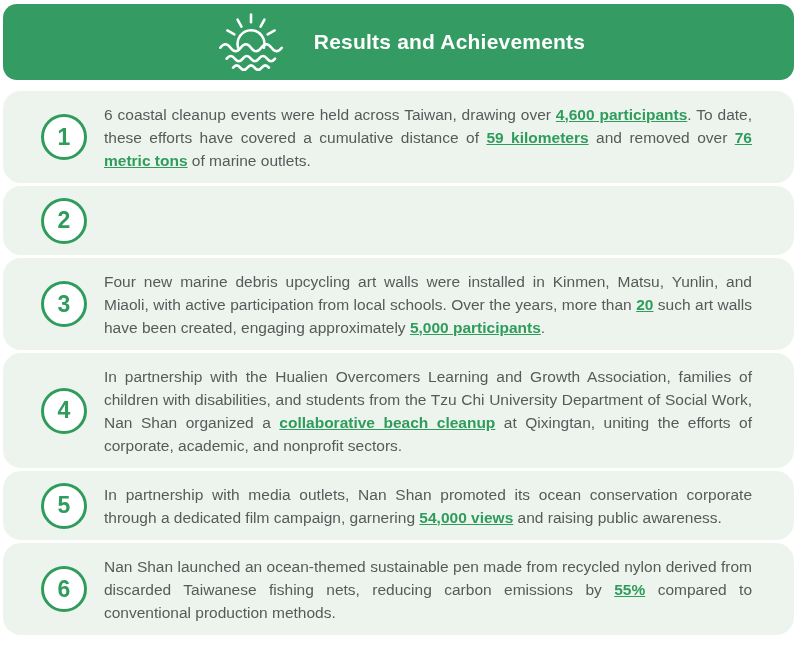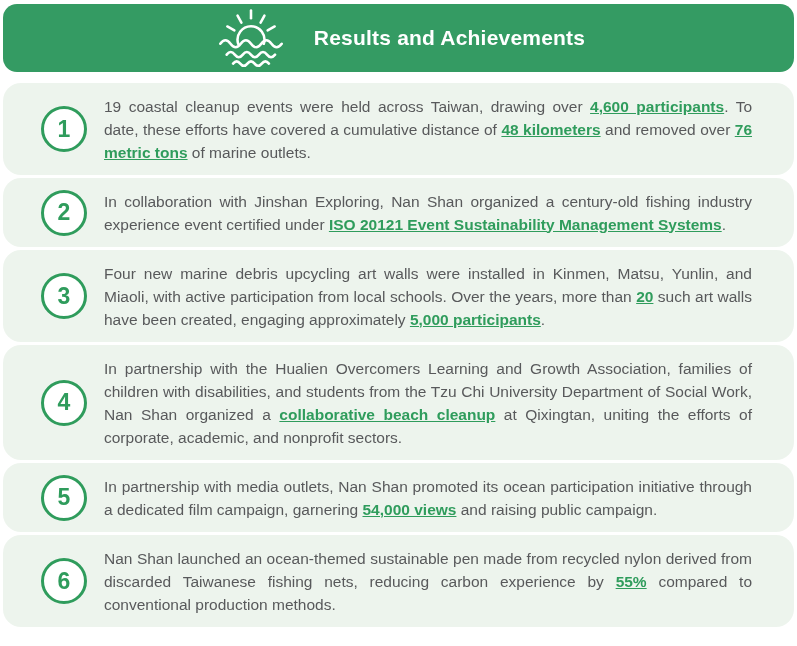--- a/index.html
+++ b/index.html
@@ -15,21 +15,21 @@
     margin: 0; padding: 0;
   }
   body {
     width: 797px; height: 646px;
     background: var(--page-bg);
     font-family: "Liberation Sans", sans-serif;
     overflow: hidden;
   }
   .banner {
     margin: 4px 3px 0 3px;
-    height: 68px;
+    height: 76px;
     background: var(--header-green);
     border-radius: 14px;
     display: flex;
     align-items: center;
     justify-content: center;
     gap: 24px;
   }
   .banner-icon svg { width: 78px; height: 64px; display: block; }
   .banner-title {
     margin: 0;
@@ -105,52 +105,51 @@
       </svg>
     </span>
     <h1 class="banner-title">Results and Achievements</h1>
   </header>
 
   <main class="list">
   <section class="card">
     <div class="num-circle">
       <span>1</span>
     </div>
-    <p class="card-text"><span>19 coastal cleanup events were held across Taiwan, drawing over </span><span class="hl">4,600 participants</span><span>. To date, these efforts have covered a cumulative distance of </span><span class="hl">48 kilometers</span><span> and removed over </span><span class="hl">76 metric tons</span><span> of marine outlets.</span></p>
+    <p class="card-text"><span>6 coastal cleanup events were held across Taiwan, drawing over </span><span class="hl">4,600 participants</span><span>. To date, these efforts have covered a cumulative distance of </span><span class="hl">59 kilometers</span><span> and removed over </span><span class="hl">76 metric tons</span><span> of marine outlets.</span></p>
   </section>
 
   <section class="card">
     <div class="num-circle">
       <span>2</span>
     </div>
-    <p class="card-text"><span>In collaboration with Jinshan Exploring, Nan Shan organized a century-old fishing industry experience event certified under </span><span class="hl">ISO 20121 Event Sustainability Management Systems</span><span>.</span></p>
   </section>
 
   <section class="card">
     <div class="num-circle">
       <span>3</span>
     </div>
     <p class="card-text"><span>Four new marine debris upcycling art walls were installed in Kinmen, Matsu, Yunlin, and Miaoli, with active participation from local schools. Over the years, more than </span><span class="hl">20</span><span> such art walls have been created, engaging approximately </span><span class="hl">5,000 participants</span><span>.</span></p>
   </section>
 
   <section class="card">
     <div class="num-circle">
       <span>4</span>
     </div>
     <p class="card-text"><span>In partnership with the Hualien Overcomers Learning and Growth Association, families of children with disabilities, and students from the Tzu Chi University Department of Social Work, Nan Shan organized a </span><span class="hl">collaborative beach cleanup</span><span> at Qixingtan, uniting the efforts of corporate, academic, and nonprofit sectors.</span></p>
   </section>
 
   <section class="card">
     <div class="num-circle">
       <span>5</span>
     </div>
-    <p class="card-text"><span>In partnership with media outlets, Nan Shan promoted its ocean participation initiative through a dedicated film campaign, garnering </span><span class="hl">54,000 views</span><span> and raising public campaign.</span></p>
+    <p class="card-text"><span>In partnership with media outlets, Nan Shan promoted its ocean conservation corporate through a dedicated film campaign, garnering </span><span class="hl">54,000 views</span><span> and raising public awareness.</span></p>
   </section>
 
   <section class="card">
     <div class="num-circle">
       <span>6</span>
     </div>
-    <p class="card-text"><span>Nan Shan launched an ocean-themed sustainable pen made from recycled nylon derived from discarded Taiwanese fishing nets, reducing carbon experience by </span><span class="hl">55%</span><span> compared to conventional production methods.</span></p>
+    <p class="card-text"><span>Nan Shan launched an ocean-themed sustainable pen made from recycled nylon derived from discarded Taiwanese fishing nets, reducing carbon emissions by </span><span class="hl">55%</span><span> compared to conventional production methods.</span></p>
   </section>
 </main>
 
 </div>
 
 </body></html>

